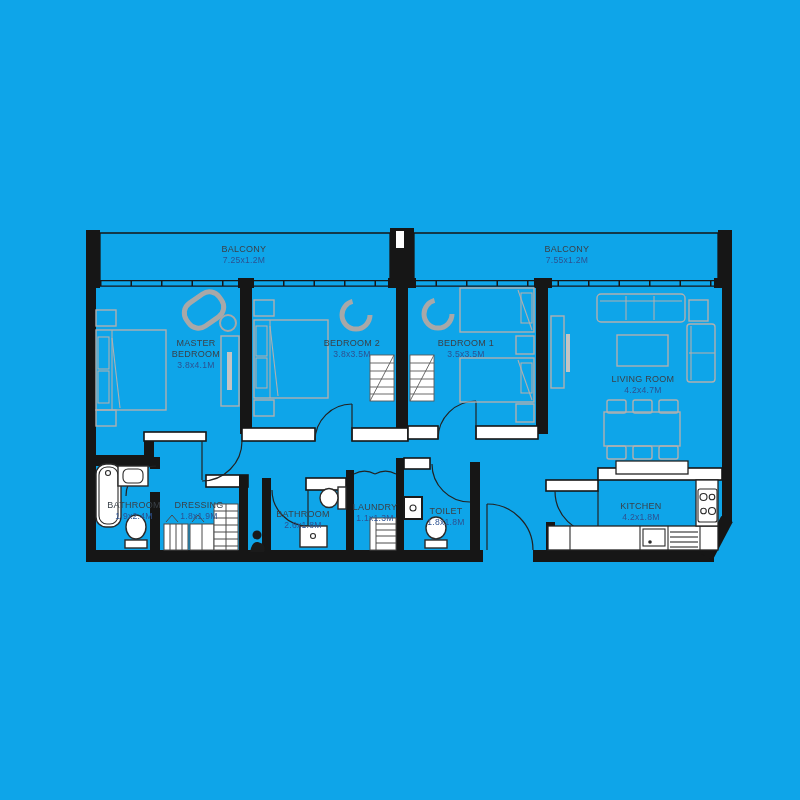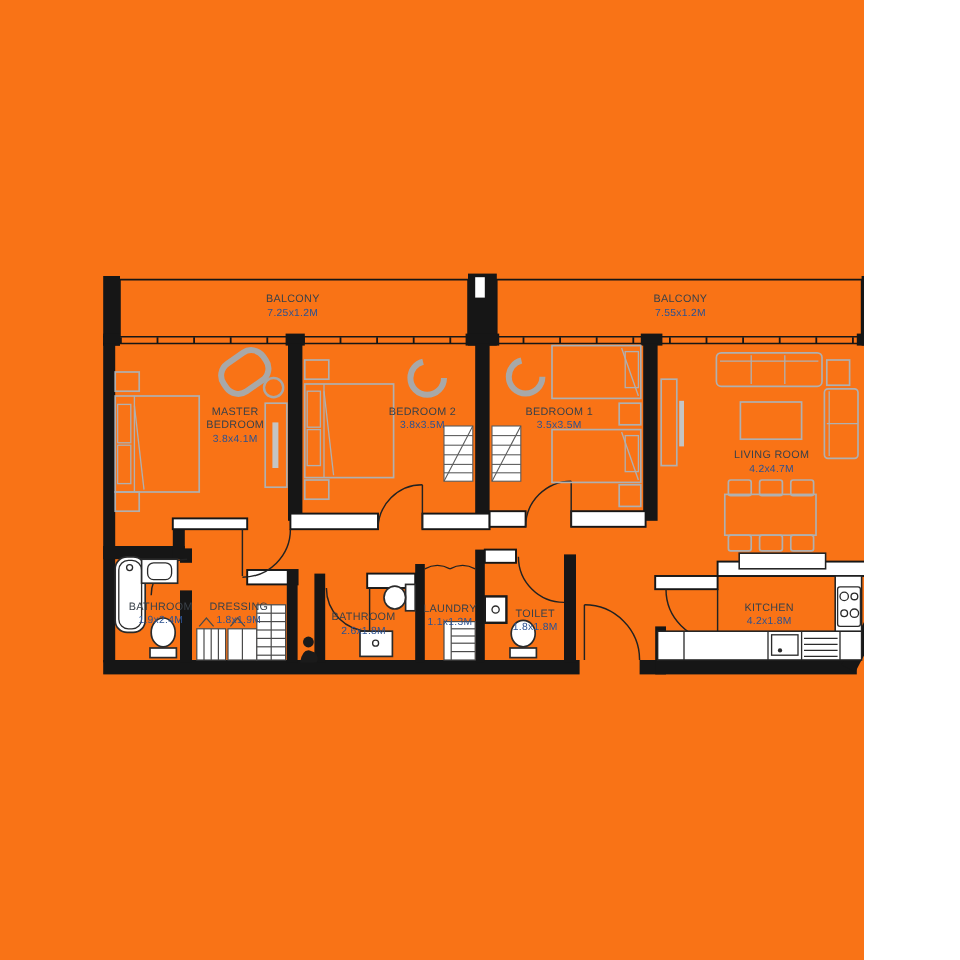--- a/index.html
+++ b/index.html
@@ -1,16 +1,16 @@
 <!DOCTYPE html>
 <html><head>
 <meta charset="utf-8">
 <style>
   html,body{margin:0;padding:0;background:#ffffff;}
-  .page{width:720px;height:800px;position:relative;background:#f97316;overflow:hidden;
+  .page{width:800px;height:800px;position:relative;background:#0ea5e9;overflow:hidden;
         font-family:"Liberation Sans", sans-serif;}
   svg{position:absolute;left:0;top:0;}
   text{font-family:"Liberation Sans", sans-serif;letter-spacing:0.25px;}
   .rn{font-size:9px;font-weight:500;}
   .rd{font-size:8.6px;font-weight:500;}
   .wall{fill:#161616;stroke:none;}
   .hwall{fill:#ffffff;stroke:#161616;stroke-width:1.6;}
   .thin{stroke:#161616;stroke-width:1.3;fill:none;}
   .arc{stroke:#222222;stroke-width:1.2;fill:none;}
   .furn{stroke:#b0b0b0;stroke-width:1.4;fill:none;}

